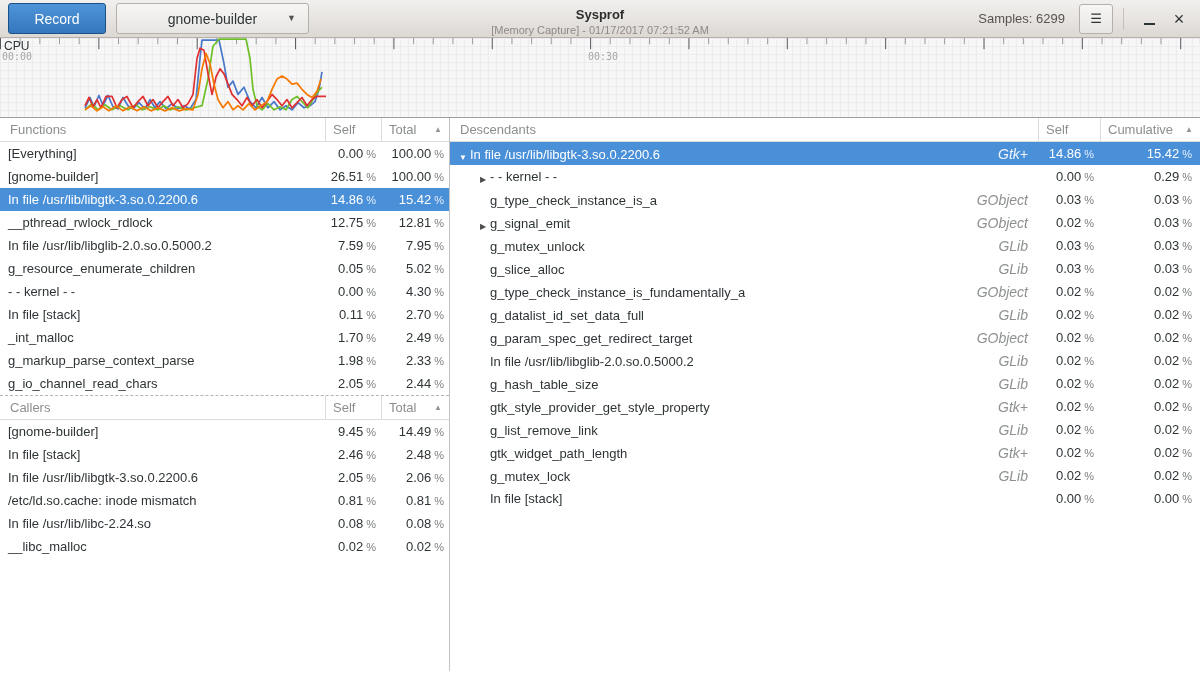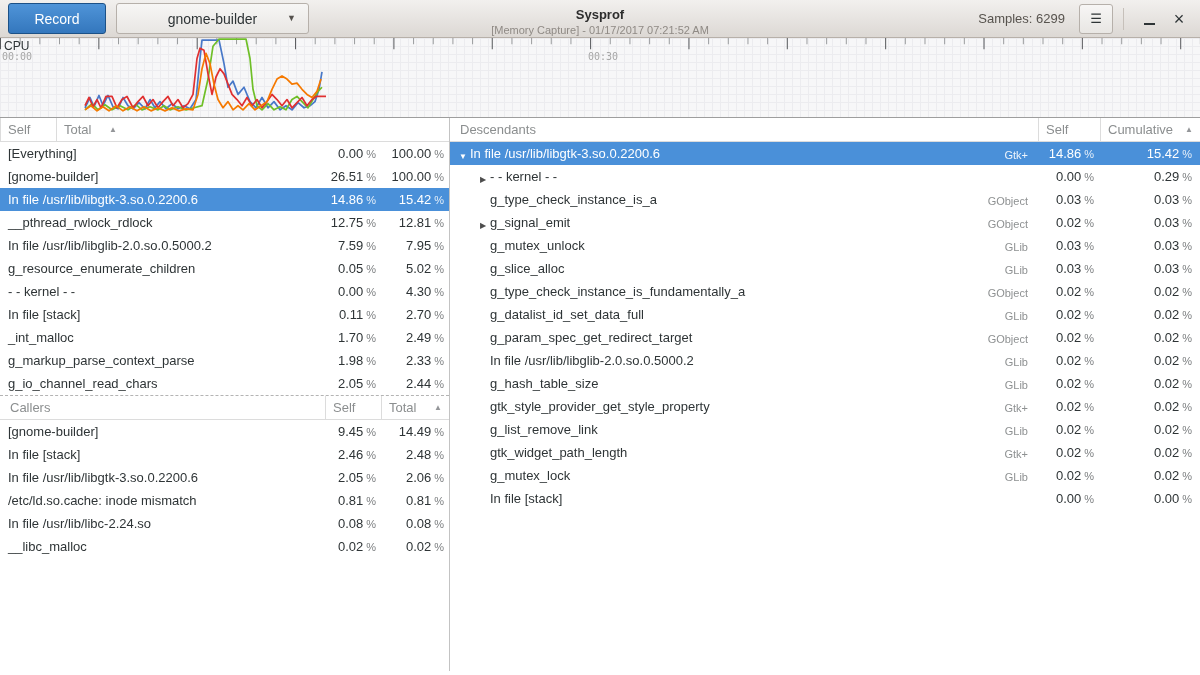--- a/index.html
+++ b/index.html
@@ -57,21 +57,21 @@
   .th-col { border-left:1px solid #dcdcdc; padding-left:7px; }
   .sort-arrow { margin-left:auto; margin-right:7px; font-size:8px; color:#949699; }
 
   .trow { display:flex; height:23px; align-items:center; font-size:13px; background:#fff; }
   .trow.selected { background:#4a90d9; color:#fff; }
   .td-name { flex:1; display:flex; align-items:flex-end; overflow:hidden;
     white-space:nowrap; padding-left:8px; }
   .td-val { text-align:right; white-space:nowrap; }
   .pct { color:#7c7f80; font-size:11px; margin-left:3px; }
   .trow.selected .pct { color:rgba(255,255,255,.85); }
-  .tag { margin-left:auto; padding-right:10px; font-size:11px; color:#8e9192; }
+  .tag { margin-left:auto; padding-right:10px; font-size:14px; color:#8e9192;font-style:italic; }
   .trow.selected .tag { color:rgba(255,255,255,.9); }
   .expander { width:14px; font-size:8px; color:#4d4d4d; text-align:center; flex:none; }
   .trow.selected .expander { color:#fff; }
 
   
   .left-pane .td-self, .left-pane .th-self { width:56px; }
   .left-pane .td-total, .left-pane .th-total { width:68px; }
   .left-pane .td-self { padding-right:5px; }
   .left-pane .td-total { padding-right:5px; }
   
@@ -183,20 +183,21 @@
       </svg>
     <div class="cpu-label">CPU</div>
     <div class="time-label t0">00:00</div>
     <div class="time-label t30">00:30</div>
   </div>
 
   <div class="content">
     <div class="left-pane">
       <div id="functions-table">
           <div class="thead">
+            <div class="th th-name">Functions</div>
             <div class="th th-col th-self">Self</div>
             <div class="th th-col th-total">
               <span>Total</span>
               <span class="sort-arrow">▲</span>
             </div>
           </div>
           <div class="trow">
             <div class="td-name">
               <span>[Everything]</span>
             </div>

